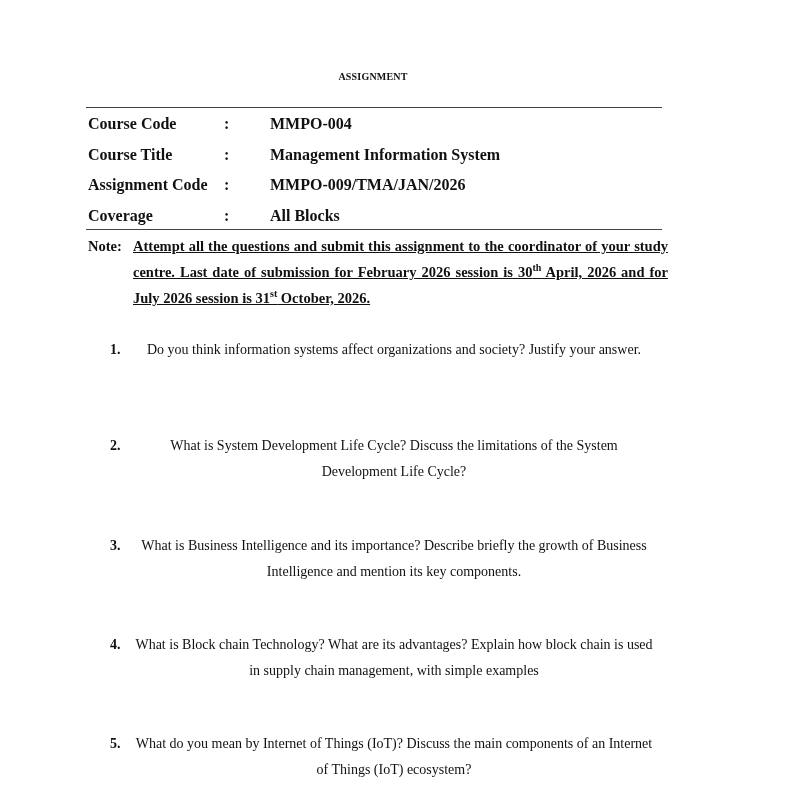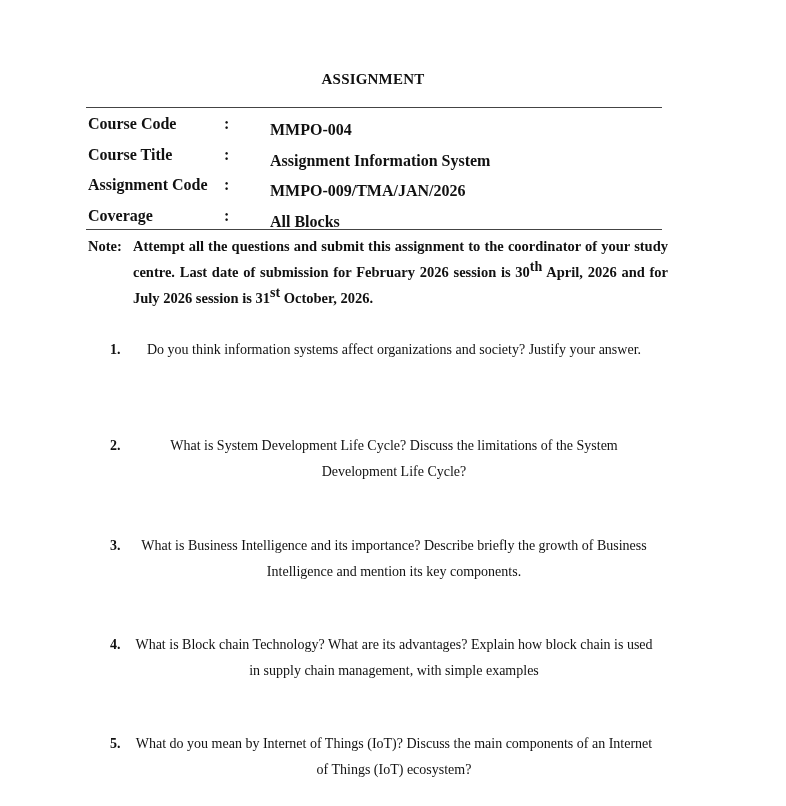--- a/index.html
+++ b/index.html
@@ -15,63 +15,64 @@
       font-family: "Liberation Serif", "DejaVu Serif", serif;
       color: #111111;
     }
     .title {
       position: absolute;
       top: 71px;
       left: 0;
       width: 746px;
       text-align: center;
       font-weight: bold;
-      font-size: 15px;
+      font-size: 10px;
       letter-spacing: 0.2px;
     }
     .meta-table {
       position: absolute;
       top: 107px;
       left: 86px;
       width: 576px;
       border-top: 1.5px solid #444;
       border-bottom: 1.5px solid #444;
       padding-top: 3px;
     }
     .meta-row {
       position: relative;
       height: 30.5px;
       font-weight: bold;
       font-size: 16px;
     }
     .meta-row .label { position: absolute; left: 2px; top: 4px; }
     .meta-row .colon { position: absolute; left: 138px; top: 4px; }
-    .meta-row .value { position: absolute; left: 184px; top: 4px; margin-top: 6px; }
+    .meta-row .value { position: absolute; left: 184px; top: 4px; }
     .meta-row:last-child { height: 26px; text-align: right; }
 
     .note {
       position: absolute;
       top: 233px;
       left: 88px;
       width: 580px;
       font-weight: bold;
       font-size: 14.5px;
       line-height: 26px;
+      text-decoration: underline;
     }
     .note .note-label {
       position: absolute;
       left: 0;
       top: 0;
     }
     .note .note-text {
       margin-left: 45px;
       text-align: justify;
       text-align-last: left;
     }
-    .note sup { font-size: 14px; vertical-align: 6px; line-height: 0; }
+    .note sup { font-size: 10px; vertical-align: 6px; line-height: 0; }
 
     .questions {
       position: absolute;
       left: 110px;
       top: 337px;
       width: 560px;
       font-size: 14px;
     }
     .q {
       position: absolute;
@@ -102,21 +103,21 @@
 
 <div class="meta-table">
   <div class="meta-row">
     <span class="label">Course Code</span>
     <span class="colon">:</span>
     <span class="value">MMPO-004</span>
   </div>
   <div class="meta-row">
     <span class="label">Course Title</span>
     <span class="colon">:</span>
-    <span class="value">Assignment Information System</span>
+    <span class="value">Management Information System</span>
   </div>
   <div class="meta-row">
     <span class="label">Assignment Code</span>
     <span class="colon">:</span>
     <span class="value">MMPO-009/TMA/JAN/2026</span>
   </div>
   <div class="meta-row">
     <span class="label">Coverage</span>
     <span class="colon">:</span>
     <span class="value">All Blocks</span>

